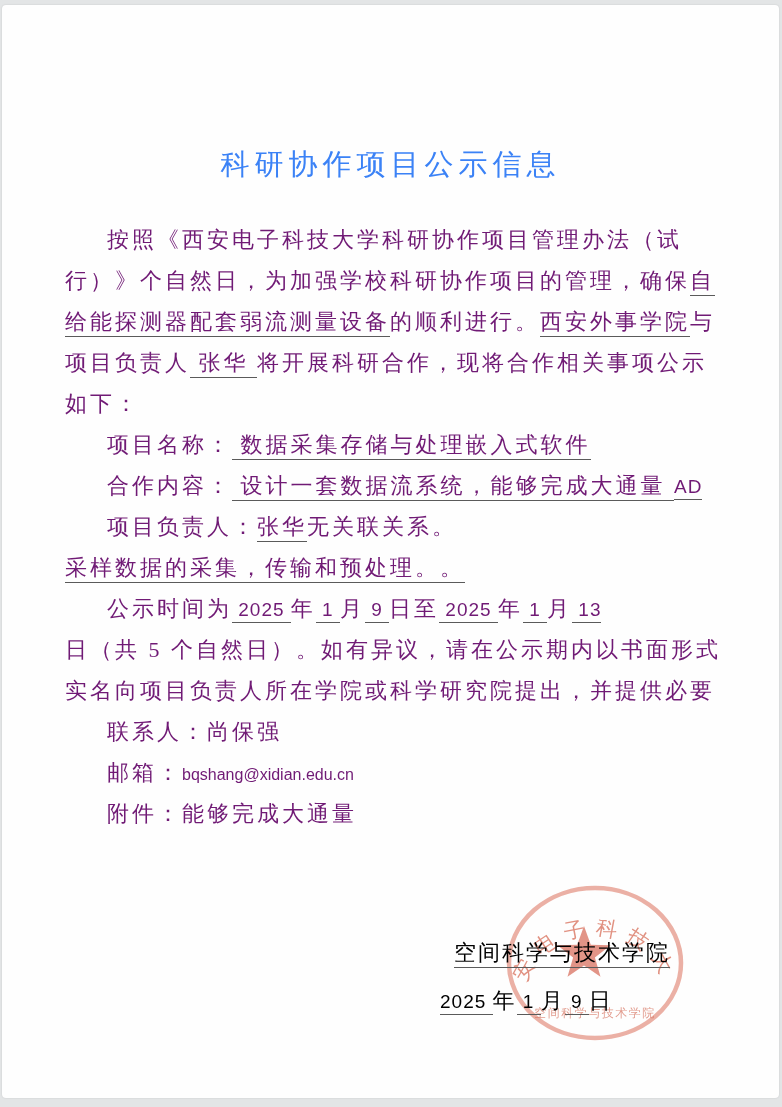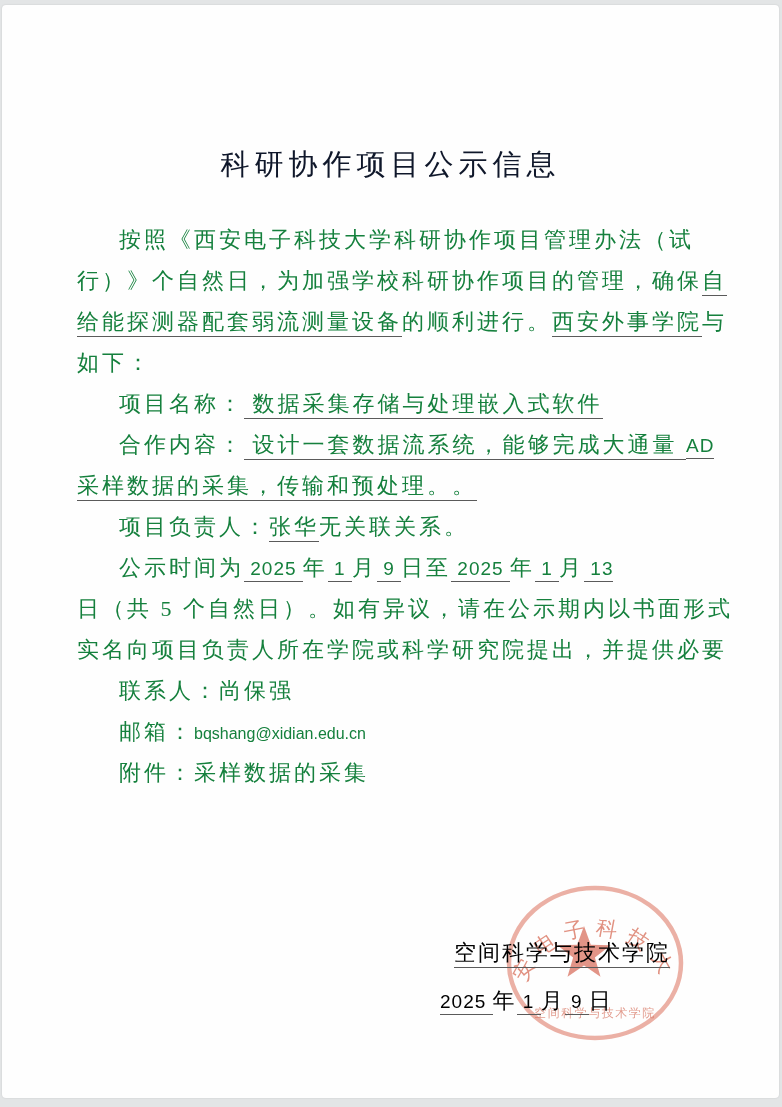--- a/index.html
+++ b/index.html
@@ -10,26 +10,25 @@
     overflow:hidden;
   }
   .page{
     position:absolute;left:2px;top:5px;right:3px;bottom:9px;
     background:#fefefe;border-radius:4px;
     box-shadow:0 0 2px rgba(0,0,0,0.12);
   }
   .title{
     position:absolute;top:140px;left:0;width:100%;
     text-align:center;font-size:29px;letter-spacing:5px;
-    color:#0f172a;font-weight:400;white-space:nowrap;
+    color:#3b82f6;font-weight:400;white-space:nowrap;
   }
   .body-text{
     position:absolute;left:63px;top:214px;width:660px;
-    color:#15803d;
-    margin-left:12px;
+    color:#701a75;
   }
   .line{
     height:41px;line-height:41px;font-size:22px;letter-spacing:3px;
     white-space:nowrap;
   }
   .line.indent{padding-left:42px;}
   .u{border-bottom:1.5px solid #5a5a5a;padding-bottom:2px;}
   .mono{
     font-family:Liberation Sans, sans-serif;
     font-size:19px;letter-spacing:1px;
@@ -67,31 +66,32 @@
   </div>
 
   <div class="content-layer">
 
     <div class="title">科研协作项目公示信息</div>
 
     <div class="body-text" id="body-text">
         <div class="line indent"><span>按照《西安电子科技大学科研协作项目管理办法（试</span></div>
         <div class="line"><span>行）》个自然日，为加强学校科研协作项目的管理，确保</span><span class="u">自</span></div>
         <div class="line"><span class="u">给能探测器配套弱流测量设备</span><span>的顺利进行。</span><span class="u">西安外事学院</span><span>与</span></div>
+        <div class="line"><span>项目负责人</span><span class="u"> 张华 </span><span> 将开展科研合作，现将合作相关事项公示</span></div>
         <div class="line"><span>如下：</span></div>
         <div class="line indent"><span>项目名称：</span><span class="u"> 数据采集存储与处理嵌入式软件 </span></div>
         <div class="line indent"><span>合作内容：</span><span class="u"> 设计一套数据流系统，能够完成大通量 </span><span class="u mono">AD</span></div>
+        <div class="line indent"><span>项目负责人：</span><span class="u">张华</span><span>无关联关系。</span></div>
         <div class="line"><span class="u">采样数据的采集，传输和预处理。。  </span></div>
-        <div class="line indent"><span>项目负责人：</span><span class="u">张华</span><span>无关联关系。</span></div>
         <div class="line indent"><span>公示时间为</span><span class="u mono"> 2025 </span><span>年</span><span class="u mono"> 1 </span><span>月</span><span class="u mono"> 9 </span><span>日至</span><span class="u mono"> 2025 </span><span>年</span><span class="u mono"> 1 </span><span>月</span><span class="u mono"> 13</span></div>
         <div class="line"><span>日（共 5 个自然日）。如有异议，请在公示期内以书面形式</span></div>
         <div class="line"><span>实名向项目负责人所在学院或科学研究院提出，并提供必要</span></div>
         <div class="line indent"><span>联系人：尚保强</span></div>
         <div class="line indent"><span>邮箱：</span><span class="mono small">bqshang@xidian.edu.cn</span></div>
-        <div class="line indent"><span>附件：采样数据的采集</span></div>
+        <div class="line indent"><span>附件：能够完成大通量</span></div>
       </div>
 
     <div class="sig-org">
       <span class="u">空间科学与技术学院</span>
     </div>
 
     <div class="sig-date" id="sig-date"><span class="u mono">  2025  </span><span> 年</span><span class="u mono"> 1 </span><span>月</span><span class="u mono"> 9 </span><span>  日</span></div>
 
   </div>
 </div>

